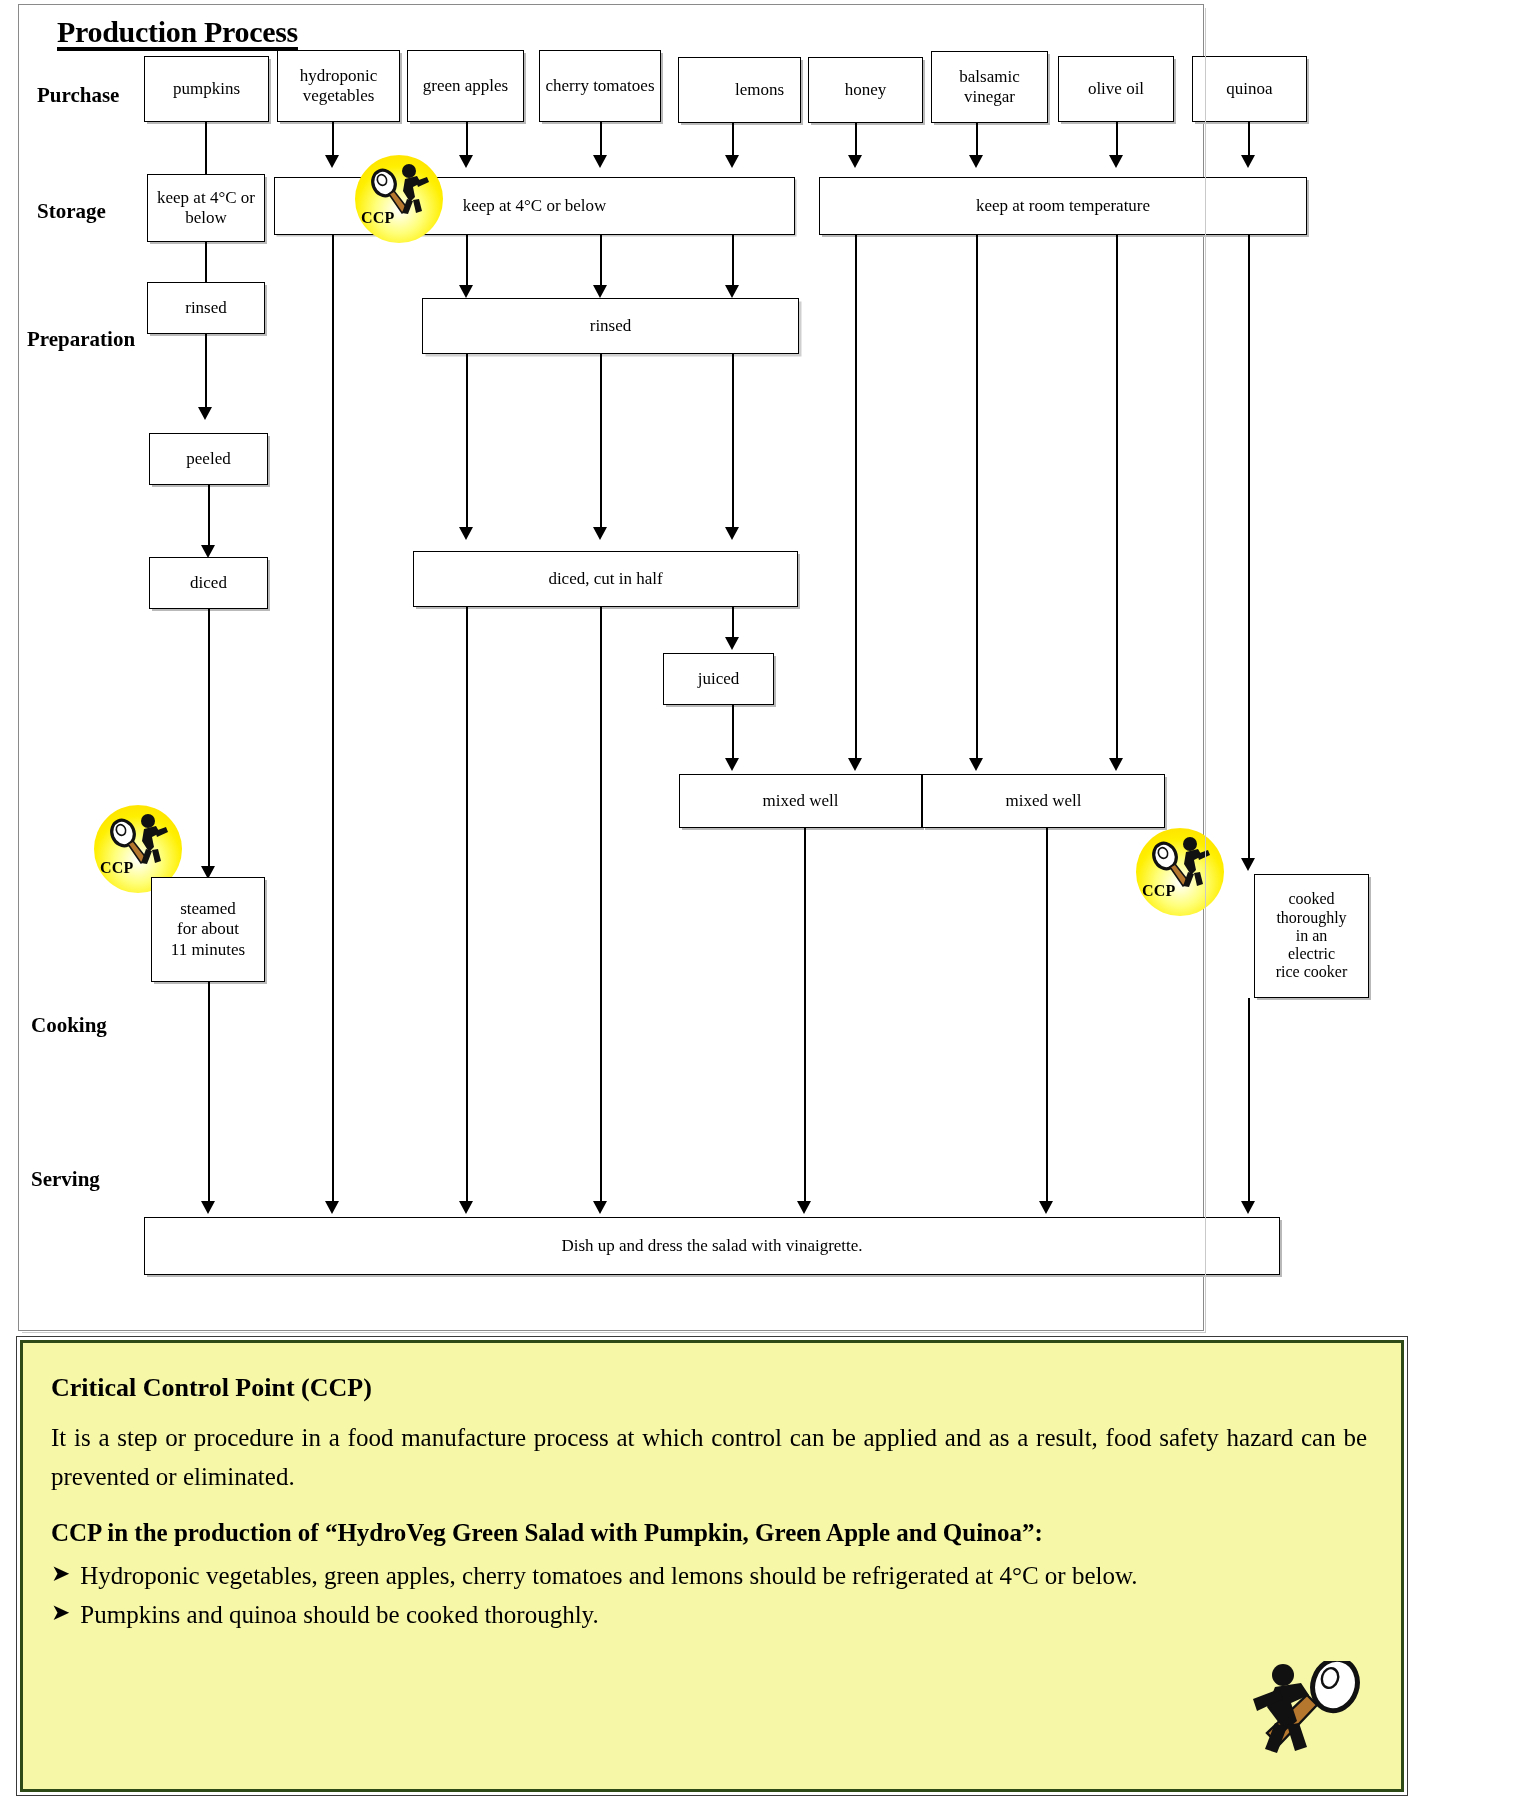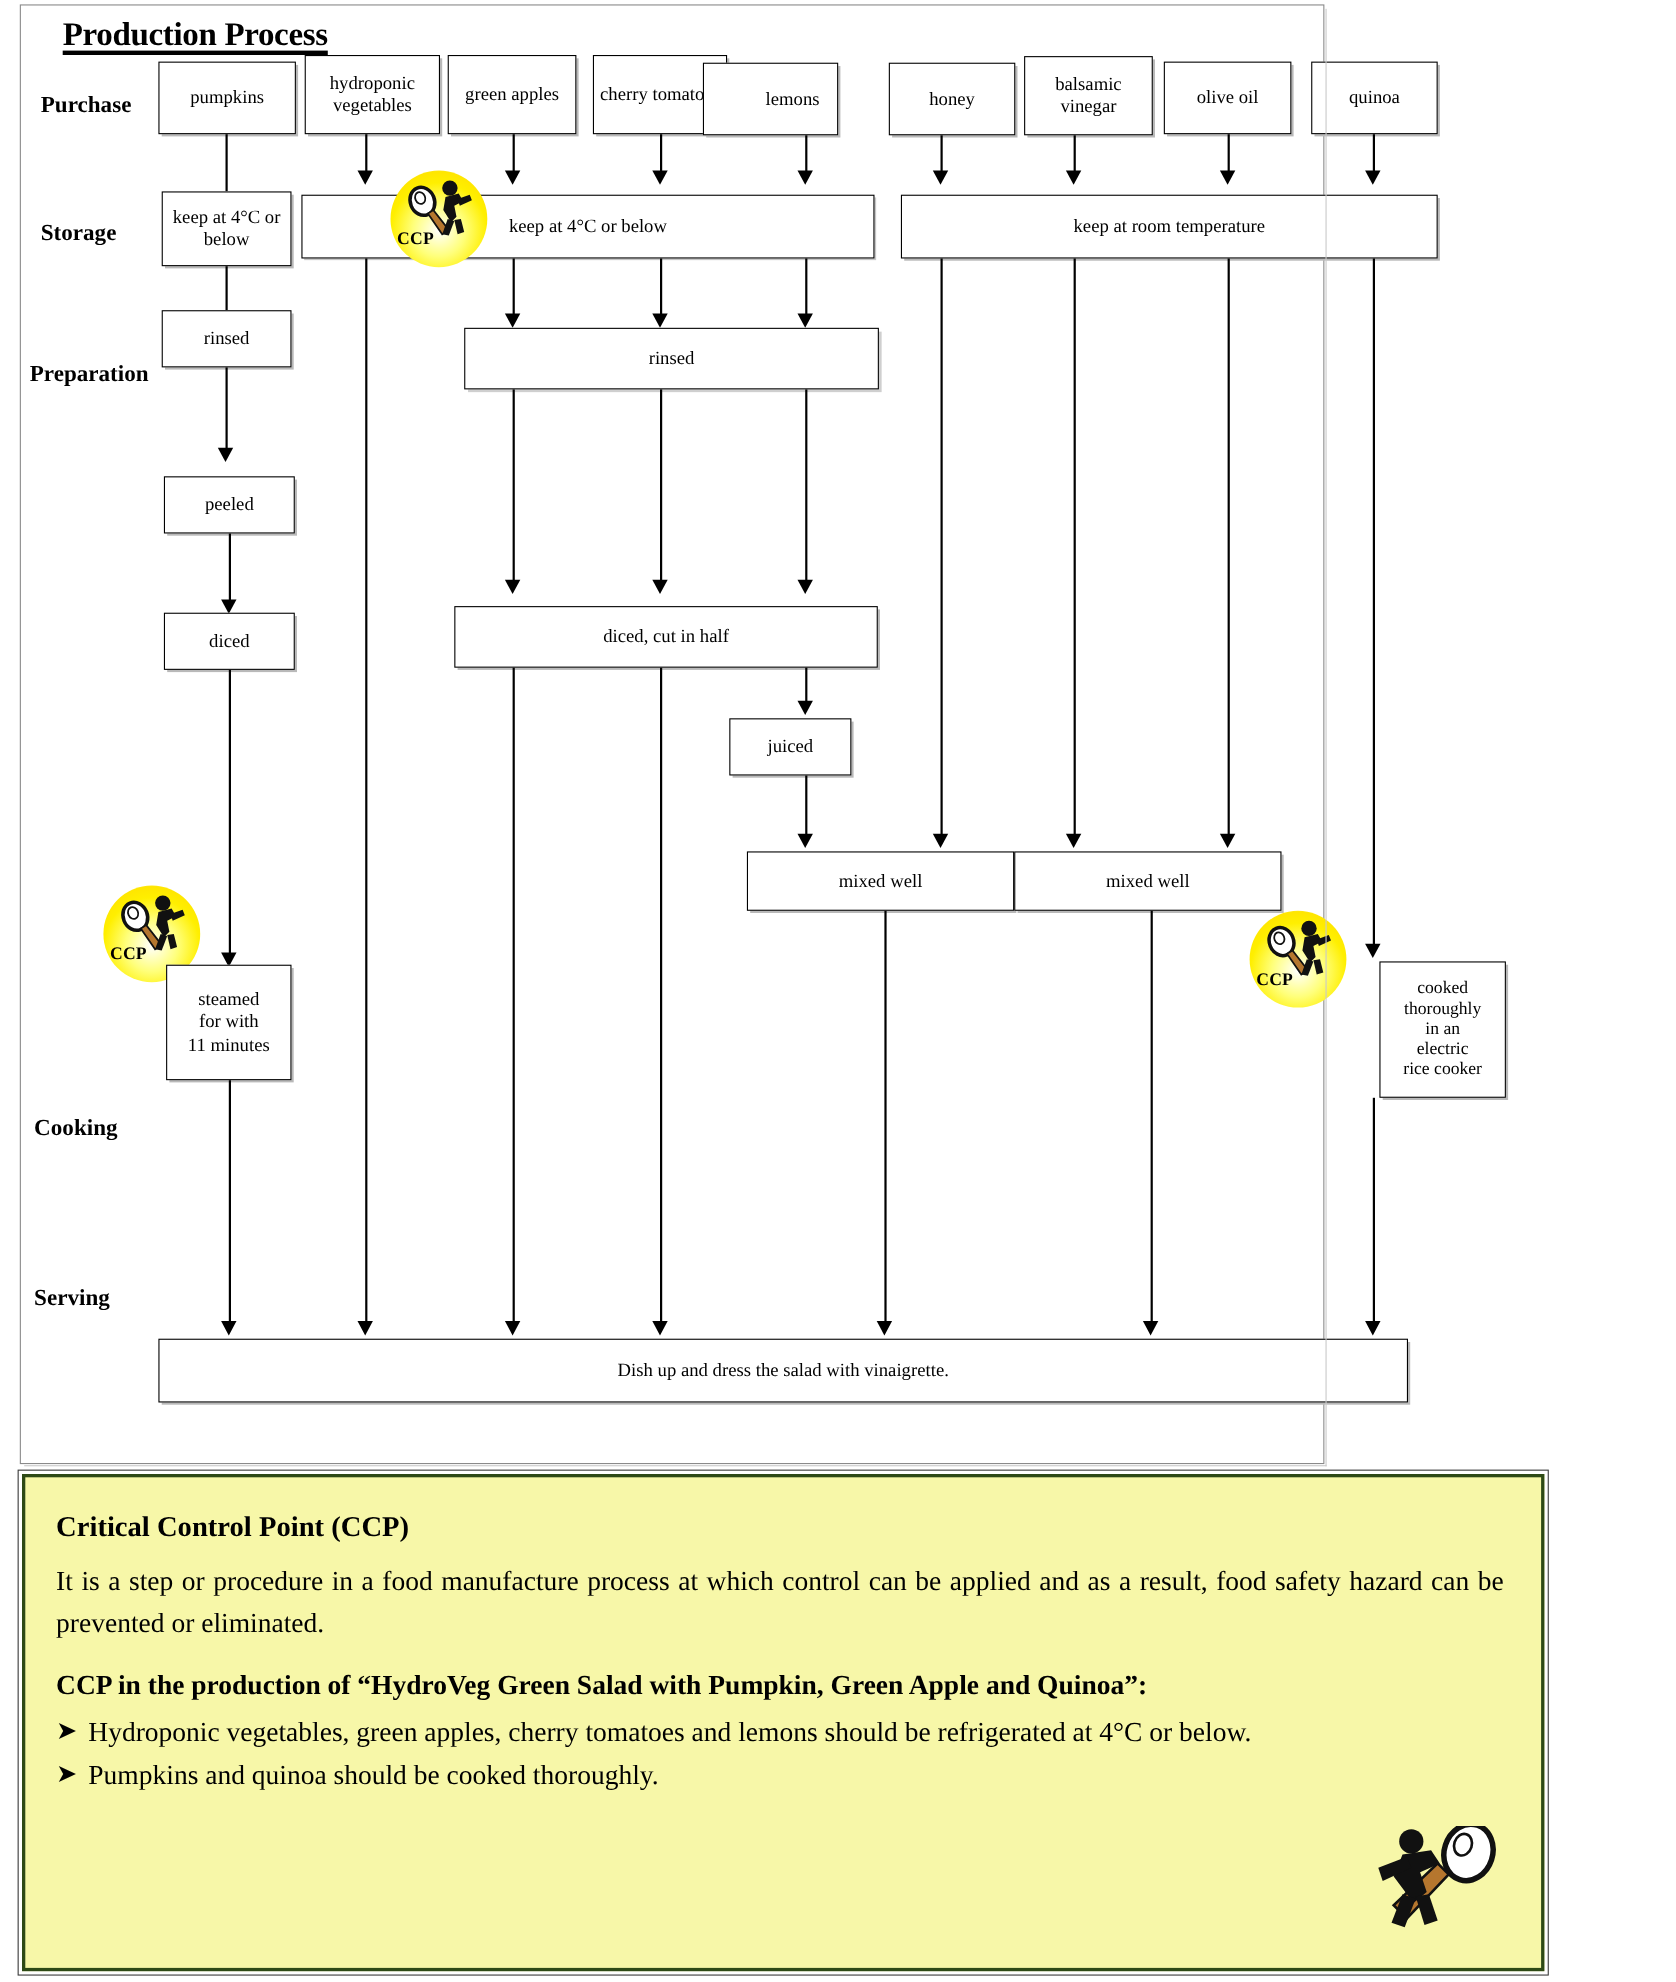--- a/index.html
+++ b/index.html
@@ -109,21 +109,21 @@
     </div>
 
   <div class="pbox" style="left:388px; top:45px; width:117px; height:72px;">
     <span>green apples</span>
     </div>
 
   <div class="pbox" style="left:520px; top:45px; width:122px; height:72px;">
     <span>cherry tomatoes</span>
     </div>
 
-  <div class="pbox" style="left:620px; top:52px; width:123px; height:66px;padding-left:44px;">
+  <div class="pbox" style="left:659px; top:52px; width:123px; height:66px;padding-left:44px;">
     <span>lemons</span>
     </div>
 
   <div class="pbox" style="left:789px; top:52px; width:115px; height:66px;">
     <span>honey</span>
     </div>
 
   <div class="pbox" style="left:912px; top:46px; width:117px; height:72px;">
     <span>balsamic vinegar</span>
     </div>
@@ -289,21 +289,21 @@
       <path d="M36 18 L48 15 L52 22 L44 26 L46 36 L41 41 L34 30 Z" fill="#111"></path>
       <path d="M47 20 L58 16 L60 21 L49 26 Z" fill="#111"></path>
       <path d="M38 38 L33 52 L39 53 L44 40 Z" fill="#111"></path>
       <path d="M44 39 L47 52 L53 50 L50 38 Z" fill="#111"></path>
     </svg>
     <span class="ccp-text">CCP</span>
   </div>
 
   <div class="pbox" style="left:132px; top:872px; width:114px; height:105px; flex-direction:column;">
     <span>steamed</span>
-    <span>for with</span>
+    <span>for about</span>
     <span>11 minutes</span>
   </div>
 
   <div class="vline" style="left:189px; top:977px; height:221px;"></div>
   <div class="arrow" style="left:182px; top:1196px;"></div>
 
   <div class="ccp" style="left:1117px; top:823px;">
     <svg width="62" height="62" viewBox="0 0 62 62" aria-hidden="true">
       <ellipse cx="15" cy="22" rx="11" ry="13" fill="#fff" stroke="#111" stroke-width="3.2" transform="rotate(-22 15 22)"></ellipse>
       <ellipse cx="13" cy="19" rx="4.5" ry="5.5" fill="#fff" stroke="#111" stroke-width="1.6" transform="rotate(-22 13 19)"></ellipse>

